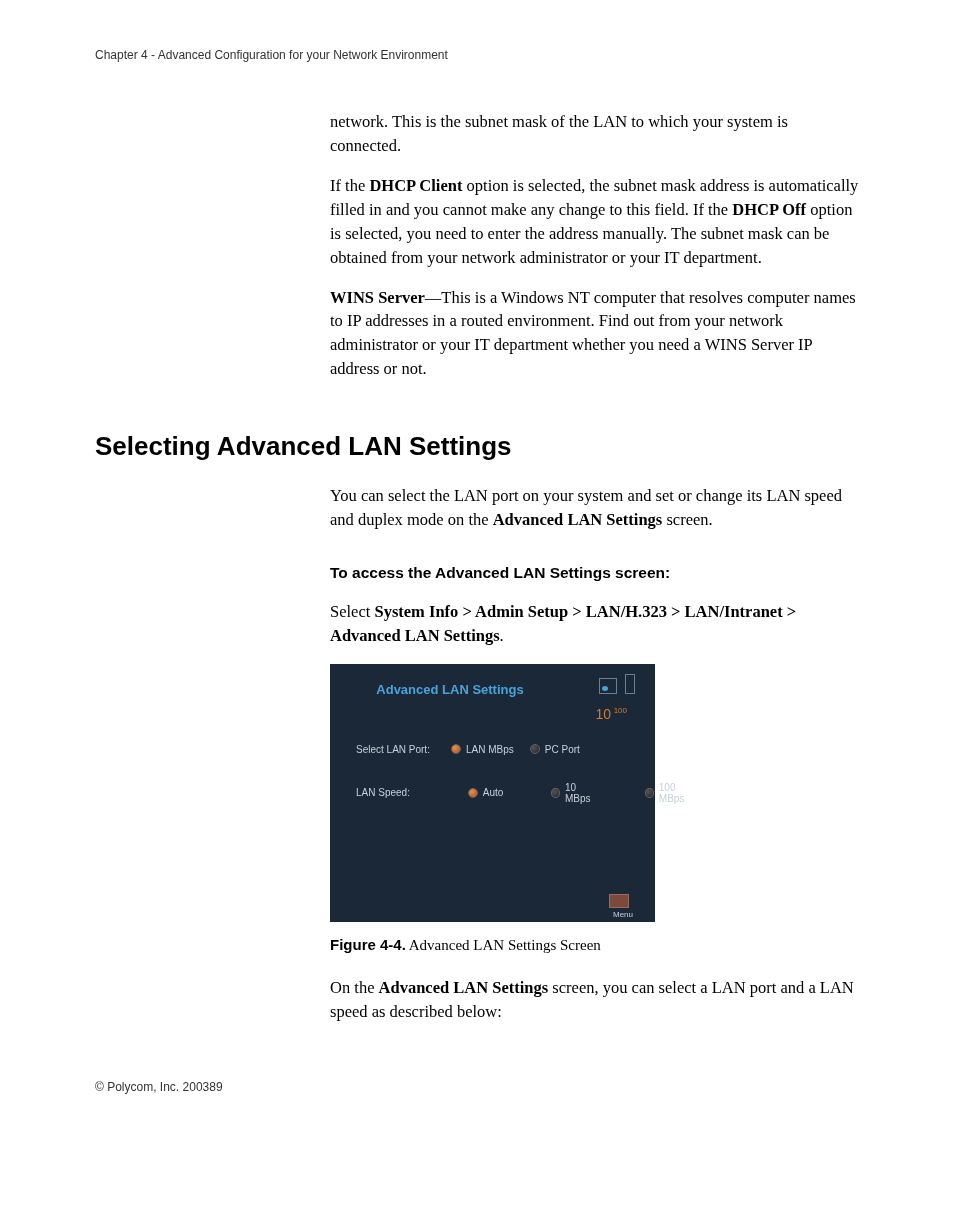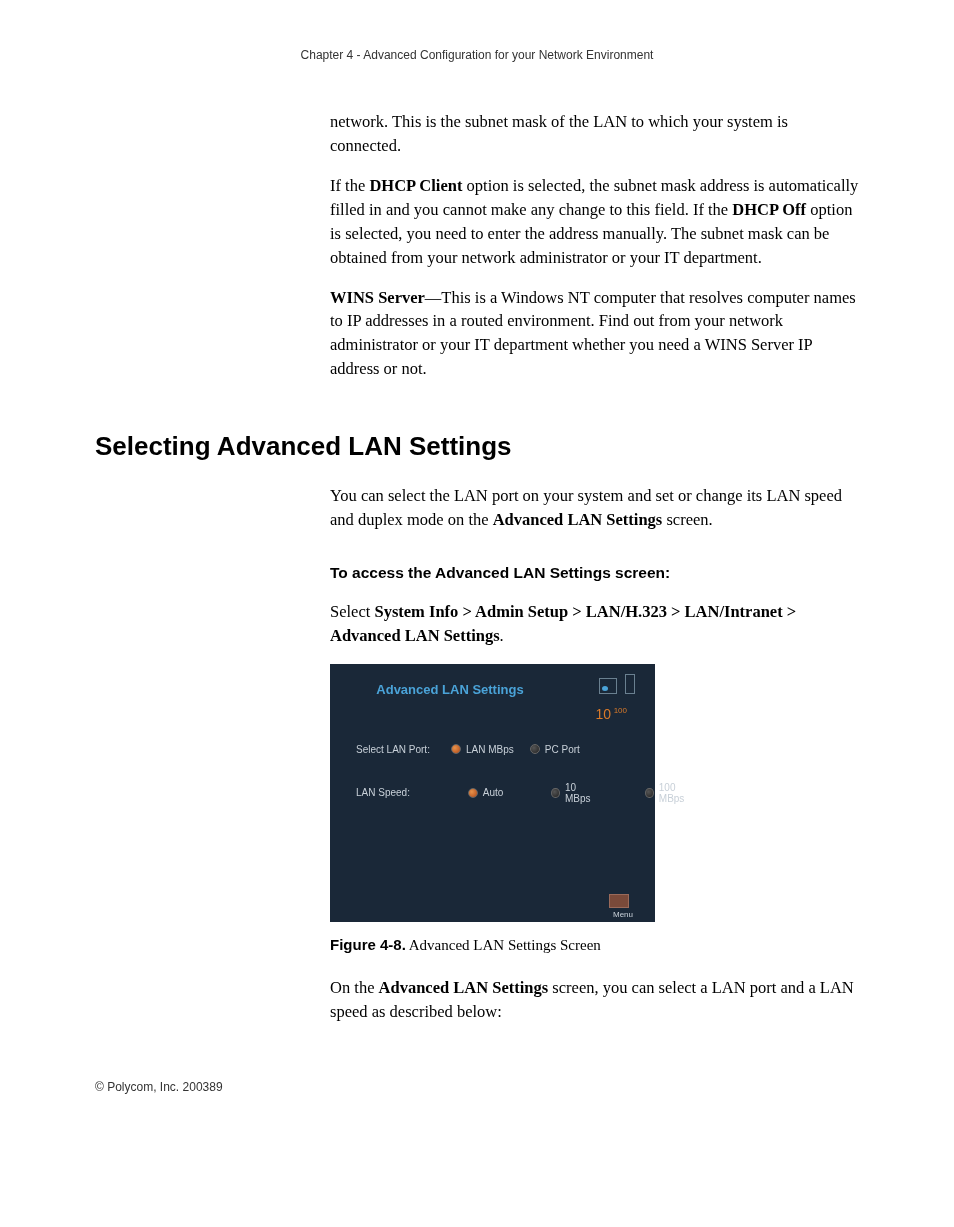--- a/index.html
+++ b/index.html
@@ -11,21 +11,21 @@
       font-family: Georgia, 'Times New Roman', serif;
       background: #fff;
       width: 954px;
       margin: 0 auto;
       padding: 48px 95px 48px 95px;
       color: #000;
     }
     .header-line {
       font-family: Arial, Helvetica, sans-serif;
       font-size: 12px;
-      text-align: center;
+      text-align: left;
       color: #333;
       margin-bottom: 48px;
     }
     .body-text {
       font-size: 16.5px;
       line-height: 1.45;
       margin-left: 235px;
       margin-bottom: 16px;
     }
     .bold {
@@ -251,21 +251,21 @@
       <span class="radio-dot"></span>
       <span>100 MBps</span>
     </div>
   </div>
 
   <div class="ss-menu-icon"></div>
   <div class="ss-menu-label">Menu</div>
 </div>
 
 <p class="figure-caption">
-  <span class="bold" style="font-family: Arial, Helvetica, sans-serif;">Figure 4-8.</span><span>  Advanced LAN Settings Screen</span>
+  <span class="bold" style="font-family: Arial, Helvetica, sans-serif;">Figure 4-4.</span><span>  Advanced LAN Settings Screen</span>
 </p>
 
 <p class="body-text">
   <span>On the </span><span class="bold">Advanced LAN Settings</span><span> screen, you can select a LAN port and a LAN speed as described below:</span>
 </p>
 
 <div class="footer">
   <span>© Polycom, Inc. 2003</span>
   <span>89</span>
 </div>

